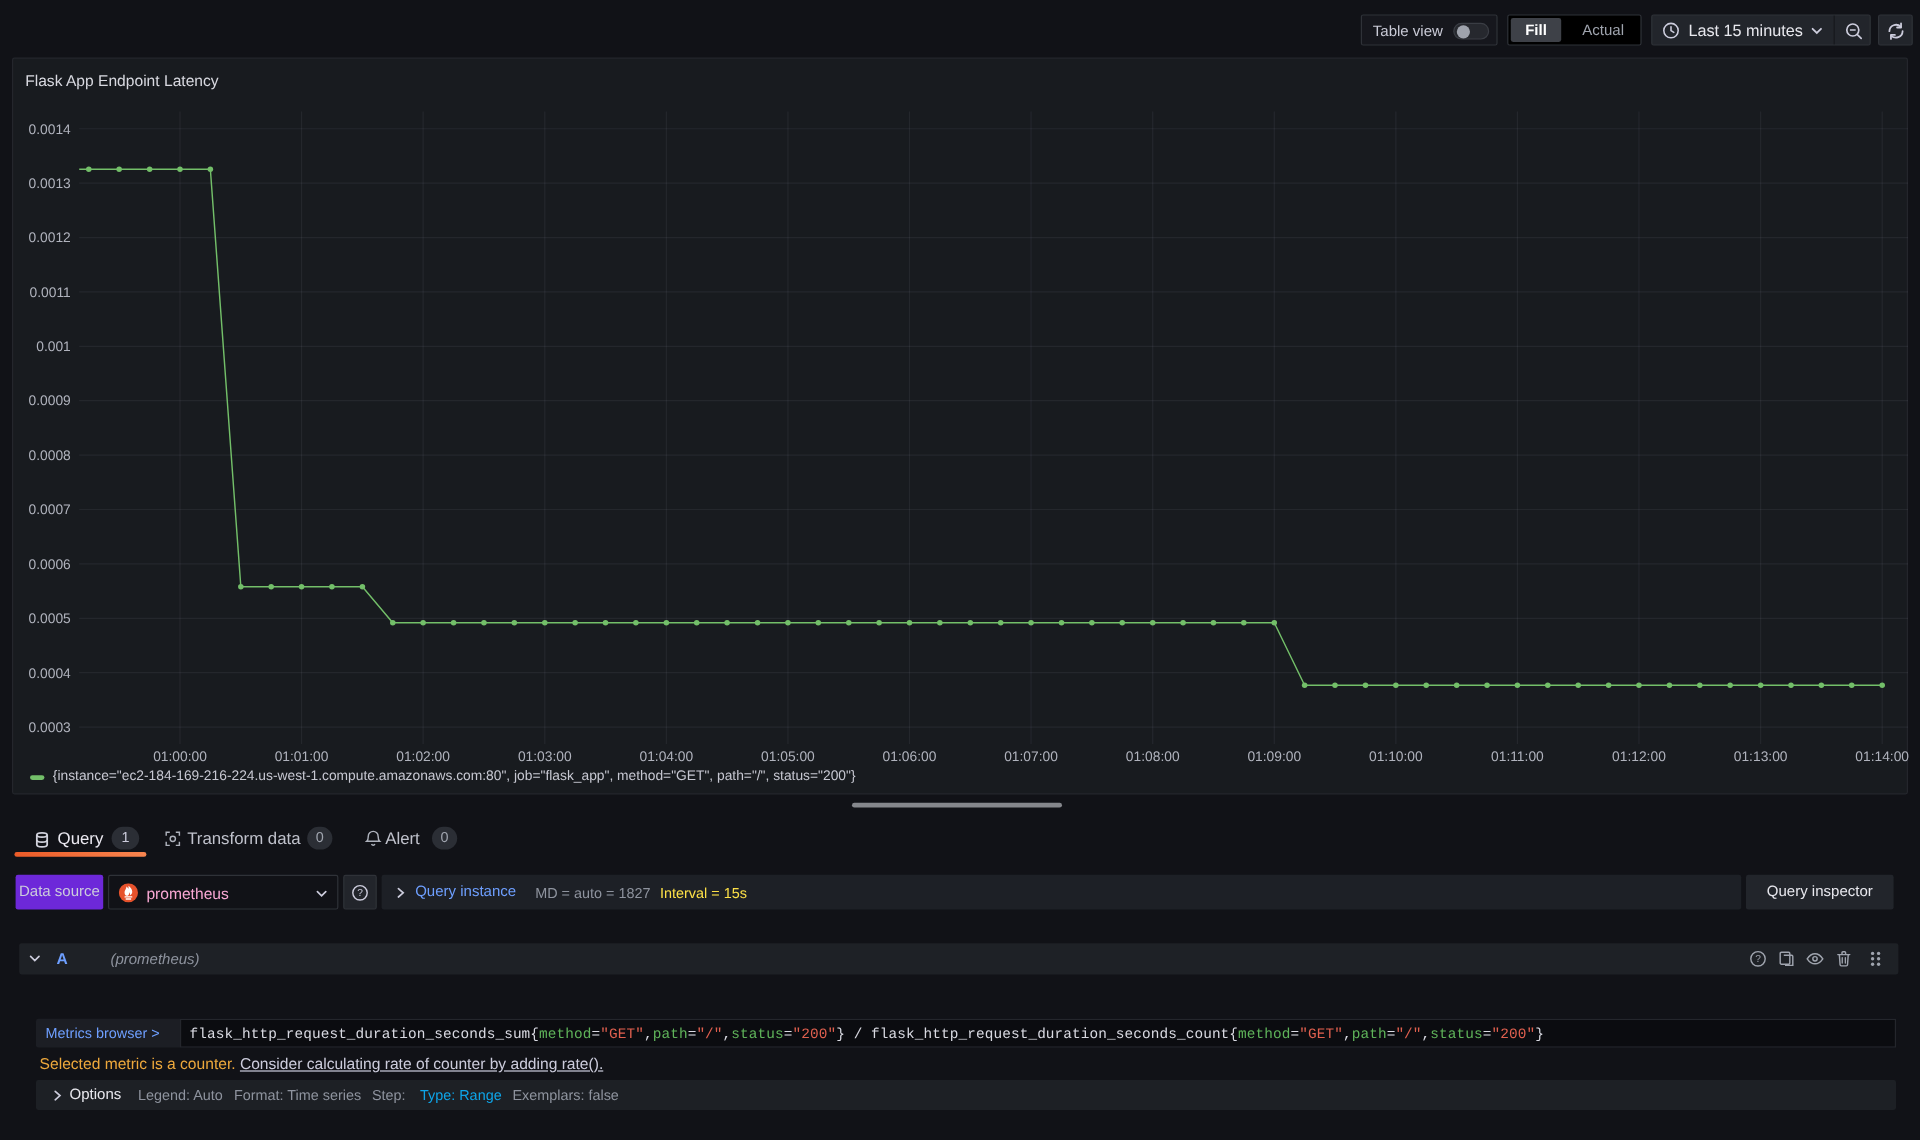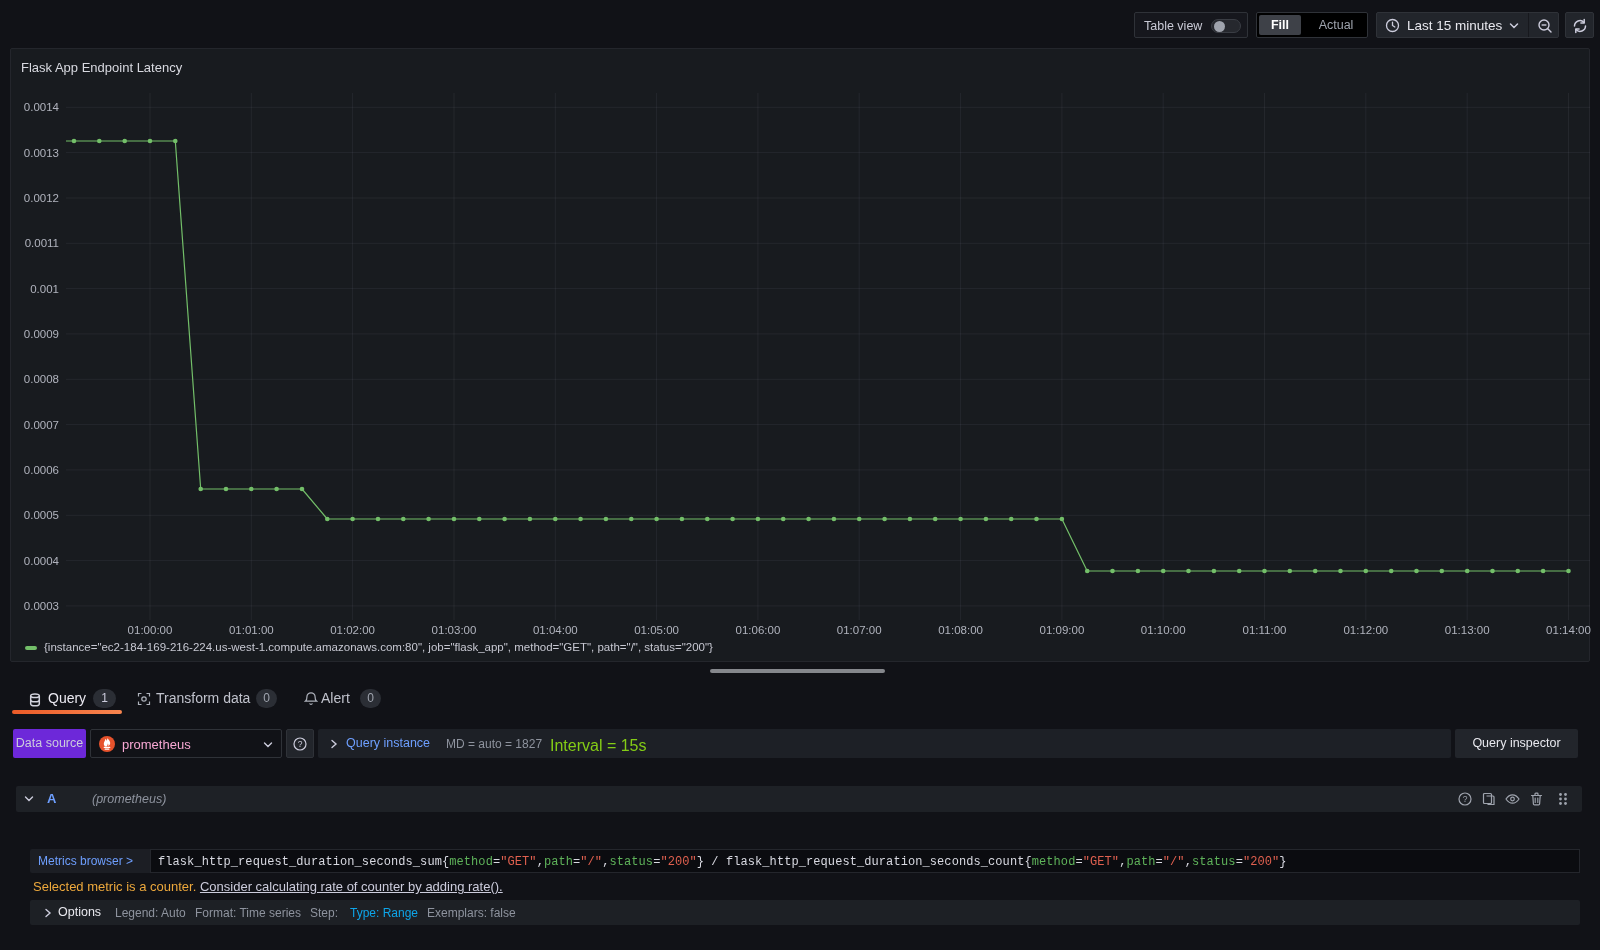--- a/index.html
+++ b/index.html
@@ -234,21 +234,21 @@
           <circle cx="7" cy="7" r="6" stroke="#ccccdc" stroke-width="1.2" fill="none"></circle>
           <text x="7" y="10" font-size="8.5" fill="#ccccdc" text-anchor="middle" font-family="Liberation Sans">?</text>
         </svg>
     </div>
     <div class="abs" style="left:318px;top:0;width:1133px;height:29px;background:#1d2026;border-radius:2px;">
       <svg class="abs" style="left:12px;top:10px;" width="8" height="10" viewBox="0 0 8 10">
           <path d="M2 1.5 L6 5 L2 8.5" stroke="#ccccdc" stroke-width="1.4" fill="none" stroke-linecap="round"></path>
         </svg>
       <span class="abs" style="left:28px;top:7px;font-size:12.5px;font-weight:500;color:#6e9fff;">Query instance</span>
       <span class="abs" style="left:128px;top:8px;font-size:12px;color:#8e939e;">MD = auto = 1827</span>
-      <span class="abs" style="left:232px;top:8px;font-size:16px;color:#84cc16;">Interval = 15s</span>
+      <span class="abs" style="left:232px;top:8px;font-size:12px;color:#fde047;">Interval = 15s</span>
     </div>
     <div class="abs" style="left:1455px;top:0;width:123px;height:29px;background:#22252b;border-radius:2px;text-align:center;line-height:29px;font-size:12.5px;font-weight:500;color:#e8e8ee;">Query inspector</div>
   </div>
 
   <div class="abs" style="left:16px;top:786px;width:1566px;height:26px;background:#1e2126;border-radius:2px;">
     <svg class="abs" style="left:8px;top:9px;" width="10" height="8" viewBox="0 0 10 8">
         <path d="M1.5 2 L5 5.5 L8.5 2" stroke="#ccccdc" stroke-width="1.4" fill="none" stroke-linecap="round"></path>
       </svg>
     <span class="abs" style="left:31px;top:5px;font-size:13px;font-weight:700;color:#6e9fff;">A</span>
     <span class="abs" style="left:76px;top:6px;font-size:12.5px;font-style:italic;color:#8e939e;">(prometheus)</span>

